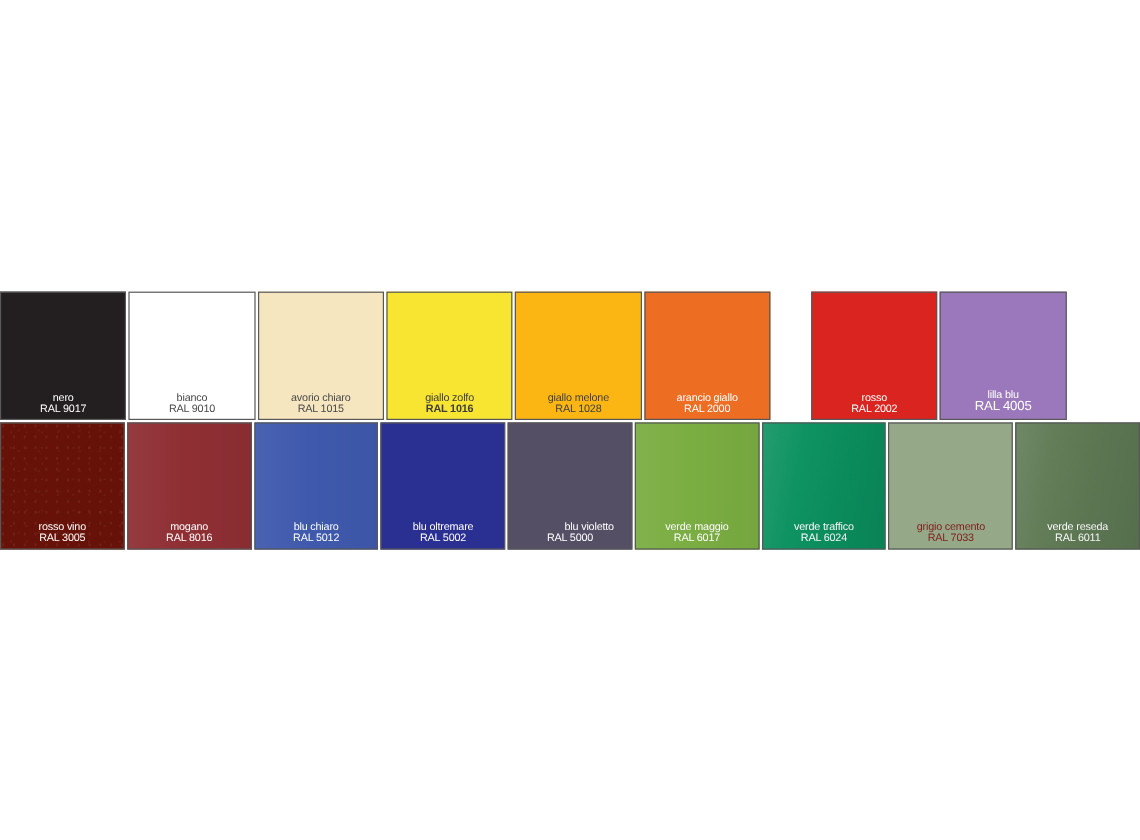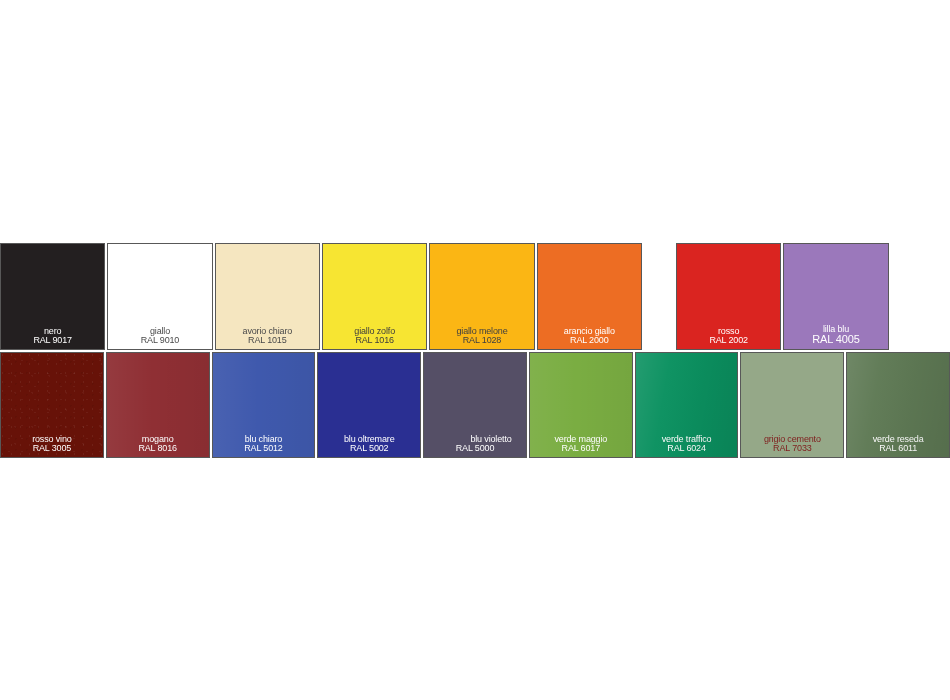--- a/index.html
+++ b/index.html
@@ -122,34 +122,34 @@
 
     <div class="swatch-row row-1">
       <div class="swatch" style="background-color: rgb(35, 31, 32); color: rgb(255, 255, 255);">
         <div class="swatch-labels">
           <span class="swatch-name" style="font-size: 9px;">nero</span>
           <span class="swatch-code" style="font-size: 9px;">RAL 9017</span>
         </div>
       </div>
       <div class="swatch" style="background-color: rgb(255, 255, 255); color: rgb(74, 74, 74);">
         <div class="swatch-labels">
-          <span class="swatch-name" style="font-size: 9px;">giallo</span>
+          <span class="swatch-name" style="font-size: 9px;">bianco</span>
           <span class="swatch-code" style="font-size: 9px;">RAL 9010</span>
         </div>
       </div>
       <div class="swatch" style="background-color: rgb(245, 230, 192); color: rgb(74, 74, 74);">
         <div class="swatch-labels">
           <span class="swatch-name" style="font-size: 9px;">avorio chiaro</span>
           <span class="swatch-code" style="font-size: 9px;">RAL 1015</span>
         </div>
       </div>
       <div class="swatch" style="background-color: rgb(247, 229, 50); color: rgb(61, 61, 61);">
         <div class="swatch-labels">
           <span class="swatch-name" style="font-size: 9px;">giallo zolfo</span>
-          <span class="swatch-code" style="font-size: 9px;">RAL 1016</span>
+          <span class="swatch-code" style="font-size: 9px; font-weight: bold;">RAL 1016</span>
         </div>
       </div>
       <div class="swatch" style="background-color: rgb(251, 182, 20); color: #404040;">
         <div class="swatch-labels">
           <span class="swatch-name" style="font-size: 9px;">giallo melone</span>
           <span class="swatch-code" style="font-size: 9px;">RAL 1028</span>
         </div>
       </div>
       <div class="swatch" style="background-color: rgb(237, 109, 35); color: rgb(255, 255, 255);">
         <div class="swatch-labels">

